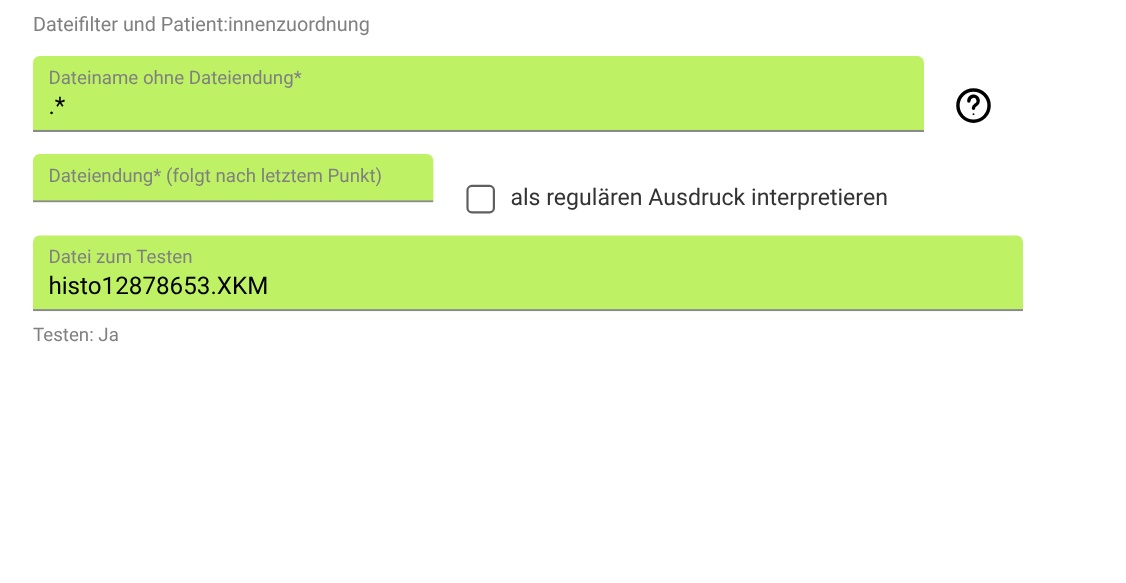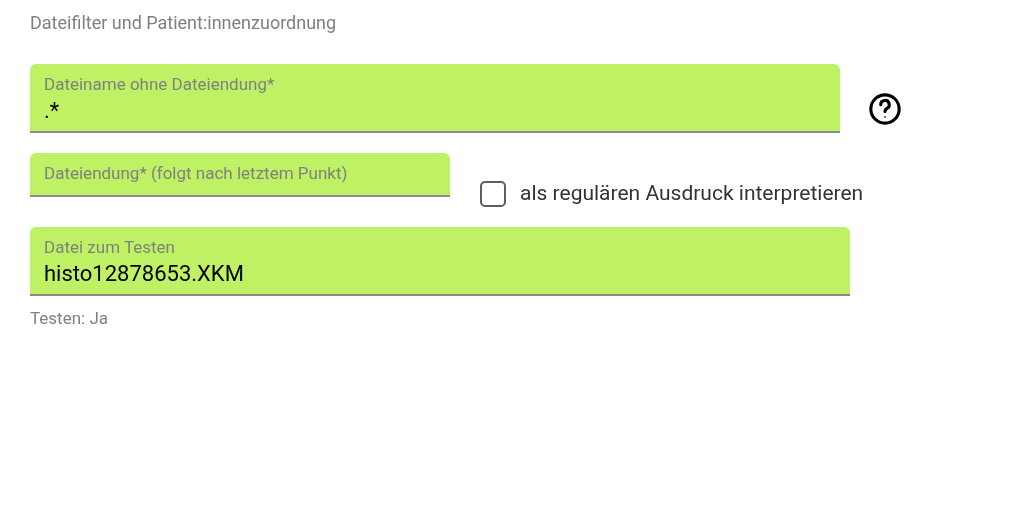--- a/index.html
+++ b/index.html
@@ -10,21 +10,21 @@
     body {
       font-family: -apple-system, BlinkMacSystemFont, "Segoe UI", Roboto, Helvetica, Arial, sans-serif;
       background: #ffffff;
       padding: 12px 30px;
       width: 1024px;
       color: #333;
     }
     .section-title {
       color: #808080;
       font-size: 18px;
-      margin-bottom: 31px;
+      margin-bottom: 18px;
       font-weight: 400;
     }
     .field-group {
       margin-bottom: 20px;
     }
     .field-row {
       display: flex;
       align-items: flex-start;
       gap: 20px;
     }
@@ -32,21 +32,21 @@
       background: #bef264;
       border-radius: 6px 6px 0 0;
       padding: 10px 14px 8px 14px;
       border-bottom: 2px solid #8a8a8a;
       position: relative;
     }
     .input-wrapper.full {
       width: 810px;
     }
     .input-wrapper.half {
-      width: 420px;
+      width: 364px;
     }
     .floating-label {
       color: #808080;
       font-size: 17px;
       display: block;
       margin-bottom: 4px;
       font-weight: 400;
     }
     .input-value {
       font-size: 22px;
@@ -137,18 +137,18 @@
       </div>
     </div>
     <div class="checkbox-group">
       <div class="checkbox-box"></div>
       <span class="checkbox-label">als regulären Ausdruck interpretieren</span>
     </div>
   </div>
 </div>
 
 <div class="field-group" style="margin-bottom:8px;">
-  <div class="input-wrapper full" style="width:820px;">
+  <div class="input-wrapper full" style="width:900px;">
     <span class="floating-label">Datei zum Testen</span>
     <input type="text" class="input-value" value="histo12878653.XKM" style="">
   </div>
   <div class="helper-text">Testen: Ja</div>
 </div>
 
 </body></html>

